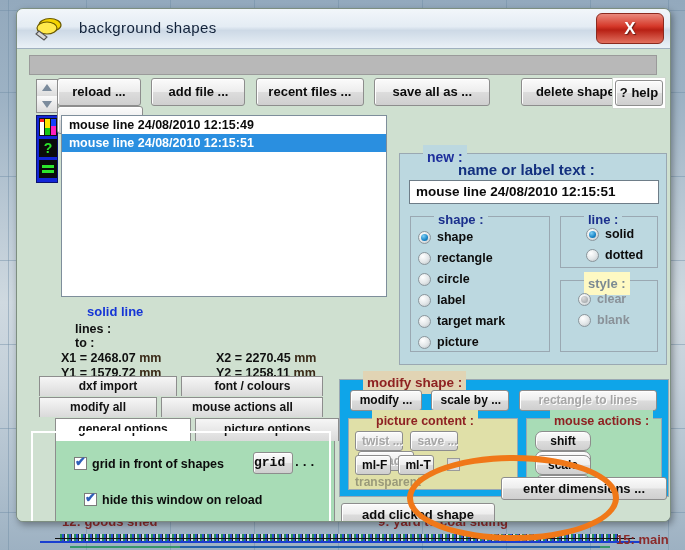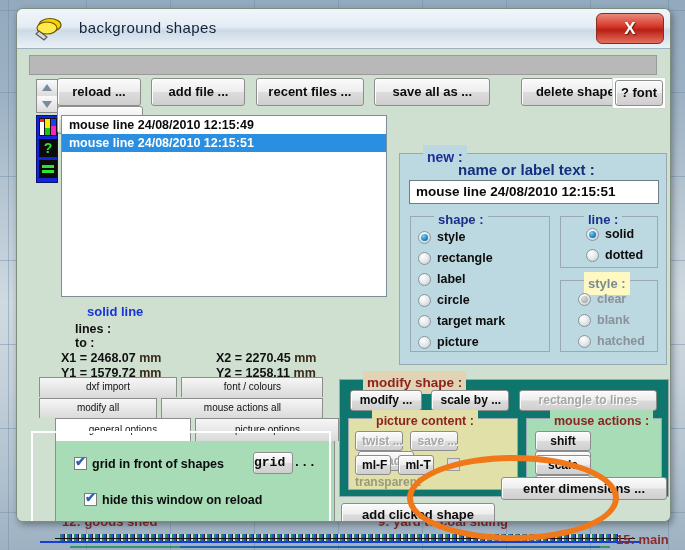--- a/index.html
+++ b/index.html
@@ -110,21 +110,21 @@
   #solidline { position:absolute; left:70px; top:255px; font-size:13px; font-weight:bold; color:#1535d6; }
   #fromto { position:absolute; left:44px; top:273px; width:330px; font-size:12.5px; color:#101010; font-weight:bold; }
   #fromto .col { display:inline-block; width:155px; vertical-align:top; }
   #fromto .hdr { margin-left:14px; }
   #fromto .row { margin-top:1px; }
   #fromto .unit { color:#3a2a18; }
 
   
   .tabrow { position:absolute; }
   .tabbtn {
-    display:inline-block; height:20px; line-height:18px; font-size:10px; font-weight:normal;
+    display:inline-block; height:20px; line-height:18px; font-size:12px; font-weight:bold;
     background:linear-gradient(to bottom,#f6f6f6,#dadada); border:1px solid #8d8d8d;
     border-bottom:none; text-align:center; cursor:pointer; color:#111;
   }
   .tabbtn.active { background:#fff; }
   #tabpanel {
     position:absolute; left:38px; top:392px; width:280px; height:110px;
     background:#a8dcb6; border:1px solid #8d8d8d; border-top:none;
   }
   .chkrow { position:absolute; font-size:12.5px; font-weight:bold; color:#0c0c0c; }
   .chk {
@@ -167,35 +167,35 @@
     border:1px solid #8b969c;
   }
   .rad.on::after {
     content:""; position:absolute; left:2px; top:2px; width:7px; height:7px; border-radius:50%;
     background:radial-gradient(circle at 35% 30%, #7fd0f5 0%, #1a86c8 60%, #0c5e91 100%);
   }
   .rad.dis.on::after { background:radial-gradient(circle at 35% 30%,#dcdcdc,#9aa0a4); }
 
   
   #modgrp {
-    left:322px; top:330px; width:330px; height:118px; background:#0f766e;
+    left:322px; top:330px; width:330px; height:118px; background:#0ea5e9;
   }
   #modgrp > .lbl { background:#e1d4b4; color:#8e2222; font-size:13.5px; }
   #modgrp .toprow { position:absolute; left:10px; top:10px; }
   #modgrp .toprow .btn { height:21px; line-height:19px; padding:0 8px; margin-right:5px; }
   #picgrp { left:8px; top:38px; width:170px; height:72px; background:#e0e0a8; }
   #picgrp > .lbl { background:#e0e0a8; color:#8e2222; font-size:12.5px; }
   #mousegrp { left:186px; top:38px; width:136px; height:72px; background:#a8dcb6; }
   #mousegrp > .lbl { background:#a8dcb6; color:#8e2222; font-size:12.5px; }
   #picgrp .btn, #mousegrp .btn { height:20px; line-height:18px; padding:0 6px; font-size:12px; }
   #picgrp .r1 { position:absolute; left:6px; top:12px; }
   #picgrp .r2 { position:absolute; left:6px; top:36px; }
   #mousegrp .r1 { position:absolute; left:8px; top:12px; }
   #mousegrp .r2 { position:absolute; left:8px; top:36px; }
-  #mousegrp .btn { width:56px; margin-right:5px; }
+  #mousegrp .btn { width:56px; margin-right:5px;border-radius:7px; }
   .translbl { font-size:12px; font-weight:bold; color:#9a9a7a; vertical-align:3px; }
 
   
   #addclicked { position:absolute; left:324px; top:454px; width:154px; height:23px; line-height:21px; }
   #enterdim { position:absolute; left:484px; top:428px; width:166px; height:23px; line-height:21px; }
 
   
   #bottomframe {
     position:absolute; left:14px; top:382px; width:300px; height:125px;
     border:2px solid #ffffff; background:transparent; pointer-events:none;
@@ -293,21 +293,21 @@
     <div id="toolbar">
       <span class="btn" style="width:84px">reload ...</span>
       <span class="btn" style="width:94px">add  file ...</span>
       <span class="btn" style="width:108px">recent  files ...</span>
       <span class="btn" style="width:116px">save  all  as ...</span>
       <span style="display:inline-block;width:16px"></span>
       <span class="btn" style="width:108px">delete  shape</span>
       <span class="btn" style="width:86px">delete  all</span>
     </div>
     <div class="helpwrap" style="left:595px; top:28px;">
-      <span class="btn" style="width:48px;height:26px;line-height:24px;">? font</span>
+      <span class="btn" style="width:48px;height:26px;line-height:24px;">? help</span>
     </div>
 
     <div id="listbox">
       <div class="list-row">mouse line  24/08/2010 12:15:49</div>
       <div class="list-row sel">mouse line  24/08/2010 12:15:51</div>
     </div>
 
     <div id="solidline">solid  line</div>
     <div id="fromto">
       <div>
@@ -355,43 +355,42 @@
     <div id="bottomframe"></div>
 
     <div class="grp" id="newgrp">
       <span class="lbl">new :</span>
       <div id="newcaption">name  or  label  text :</div>
       <div id="nametext">mouse line  24/08/2010 12:15:51</div>
 
       <div class="grp" id="shapegrp">
         <span class="lbl">shape :</span>
         <div style="padding:10px 0 0 4px">
-          <div class="radio-row"><span class="rad on"></span><span>style</span></div>
+          <div class="radio-row"><span class="rad on"></span><span>shape</span></div>
           <div class="radio-row"><span class="rad"></span><span>rectangle</span></div>
+          <div class="radio-row"><span class="rad"></span><span>circle</span></div>
           <div class="radio-row"><span class="rad"></span><span>label</span></div>
-          <div class="radio-row"><span class="rad"></span><span>circle</span></div>
           <div class="radio-row"><span class="rad"></span><span>target mark</span></div>
           <div class="radio-row"><span class="rad"></span><span>picture</span></div>
         </div>
       </div>
 
       <div class="grp" id="linegrp">
         <span class="lbl">line :</span>
         <div style="padding:7px 0 8px 22px">
           <div class="radio-row"><span class="rad on"></span><span>solid</span></div>
           <div class="radio-row"><span class="rad"></span><span>dotted</span></div>
         </div>
       </div>
 
       <div class="grp" id="stylegrp">
         <span class="lbl">style :</span>
         <div style="padding:8px 0 0 14px">
           <div class="radio-row dis"><span class="rad dis on"></span><span>clear</span></div>
           <div class="radio-row dis"><span class="rad dis"></span><span>blank</span></div>
-          <div class="radio-row dis"><span class="rad dis"></span><span>hatched</span></div>
         </div>
       </div>
     </div>
 
     <div class="grp" id="modgrp">
       <span class="lbl">modify  shape :</span>
       <div class="toprow">
         <span class="btn sm" style="width:72px">modify ...</span>
         <span class="btn sm" style="width:78px">scale by ...</span>
         <span class="btn sm dis" style="width:138px">rectangle  to  lines</span>

